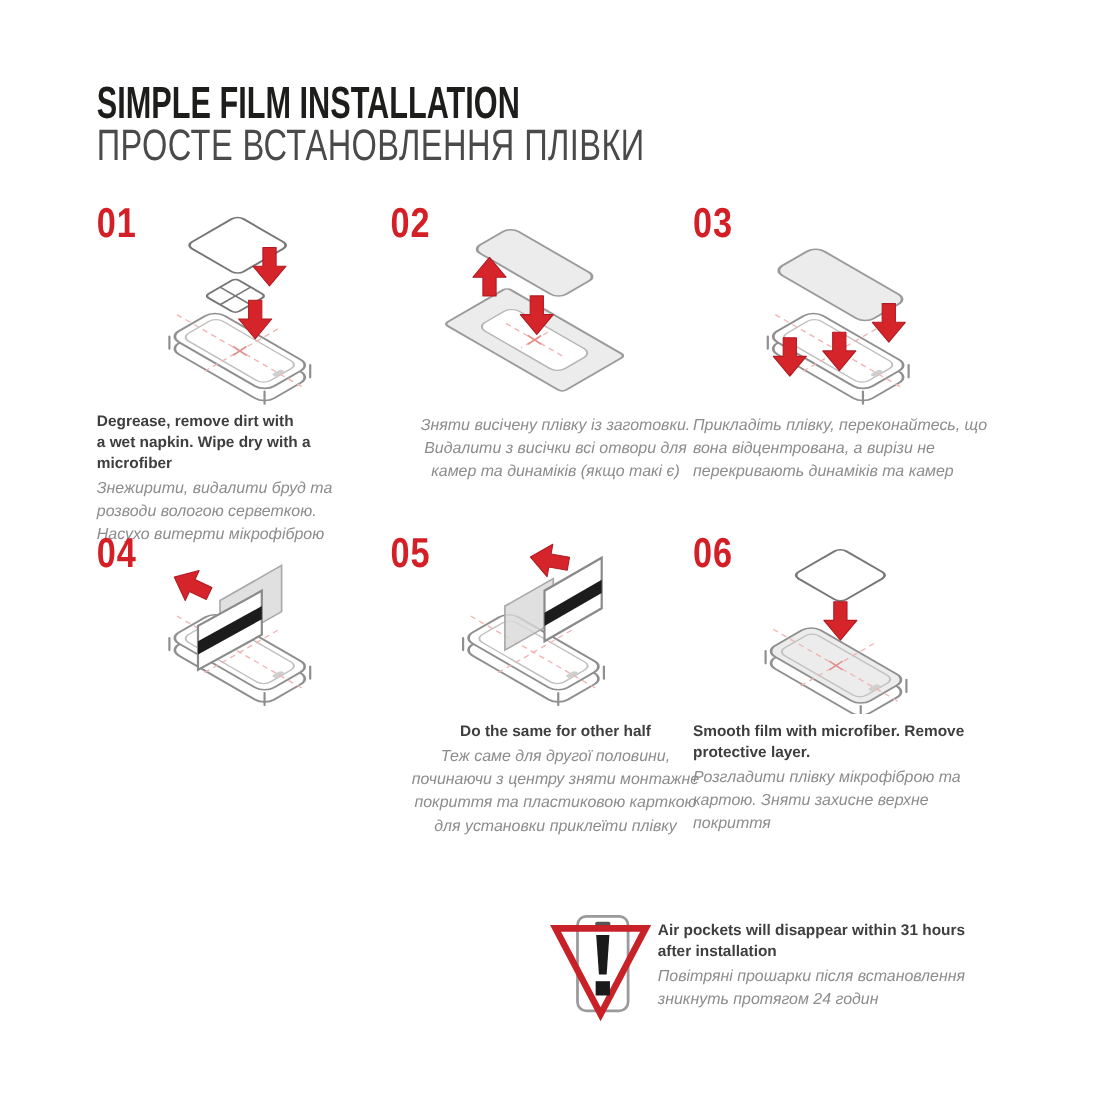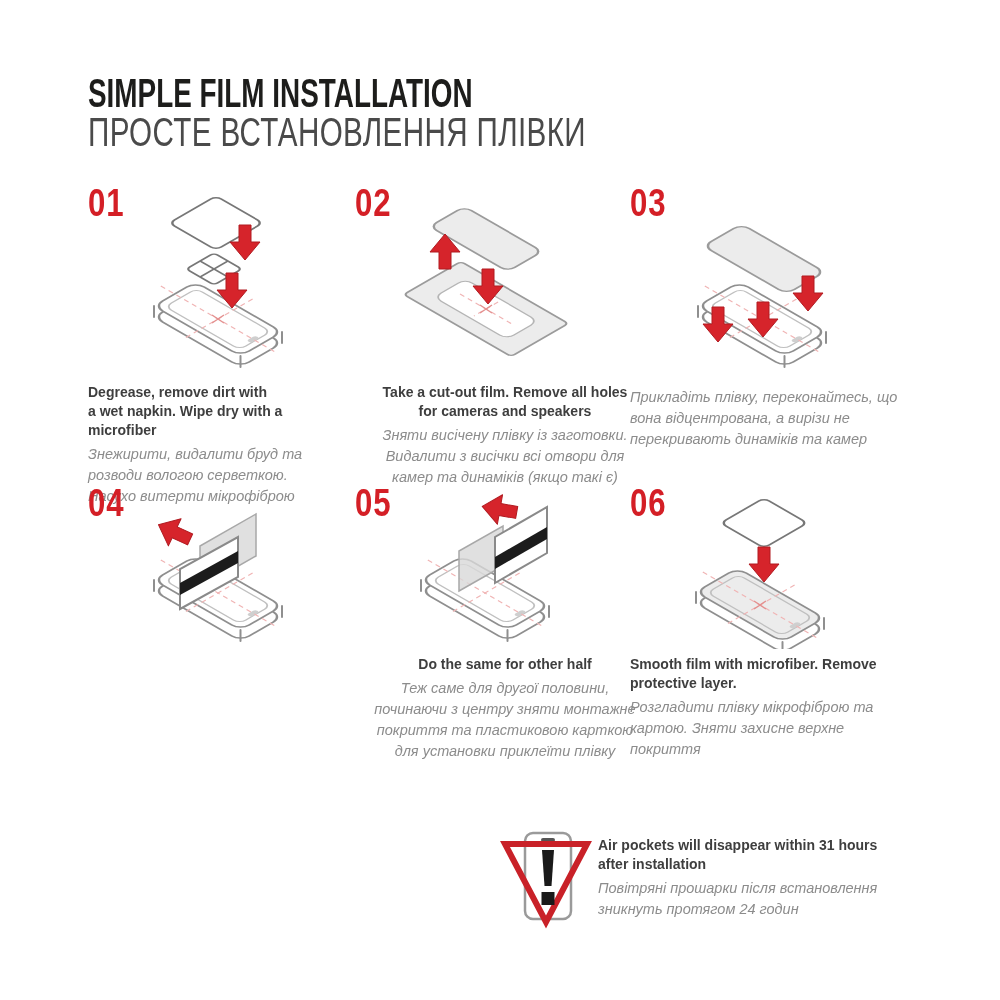--- a/index.html
+++ b/index.html
@@ -26,21 +26,21 @@
   .c1 { left:88px; } .c2 { left:355px;text-align:center; } .c3 { left:630px; }
   .step-num {
     position:absolute; top:0; left:0; font-size:38px; font-weight:700;
     color:#d41f26; line-height:36px; letter-spacing:1px;
     transform:scaleX(.82); transform-origin:left top;
   }
   .illus { position:absolute; left:0; }
   .r1 .illus { top:10px; }
   .r2 .illus { top:6px; }
   .texts { position:absolute; left:0; width:300px; }
-  .r1 .texts { top:198px; }
+  .r1 .texts { top:188px; }
   .r2 .texts { top:170px; }
   .en {
     font-size:14px; font-weight:700; color:#3e3e3e; line-height:19px;
     white-space:pre-line;
   }
   .ua {
     font-size:14.5px; font-style:italic; font-weight:400; color:#8c8c8c;
     line-height:21px; white-space:pre-line; margin-top:4px;
   }
   
@@ -121,22 +121,20 @@
         <line class="guide" x1="105" y1="99" x2="157" y2="129"></line>
         <line class="guide" x1="143.1" y1="107" x2="118.9" y2="121"></line>
         <path class="mark" d="M125,110 L137,118 M125,118 L137,110"></path>
       </g>
 
       <rect class="film" x="-45" y="-20" width="90" height="40" rx="8" transform="matrix(0.866 0.5 -0.866 0.5 131 44)"></rect>
       <path class="arrow" d="M-6,-20 L6,-20 L6,-3 L15,-3 L0,15 L-15,-3 L-6,-3 Z" transform="translate(90,54) rotate(180)"></path>
       <path class="arrow" d="M-6,-20 L6,-20 L6,-3 L15,-3 L0,15 L-15,-3 L-6,-3 Z" transform="translate(133,94)"></path>
     </svg>
     <div class="texts">
-      <div class="en">Take a cut-out film. Remove all holes
-for cameras and speakers</div>
       <div class="ua">Зняти висічену плівку із заготовки.
 Видалити з висічки всі отвори для
 камер та динаміків (якщо такі є)</div>
     </div>
   </div>
 
   <div class="step r1 c3">
     <div class="step-num">03</div>
     <svg class="illus" width="260" height="176" viewBox="0 0 260 176">
 

